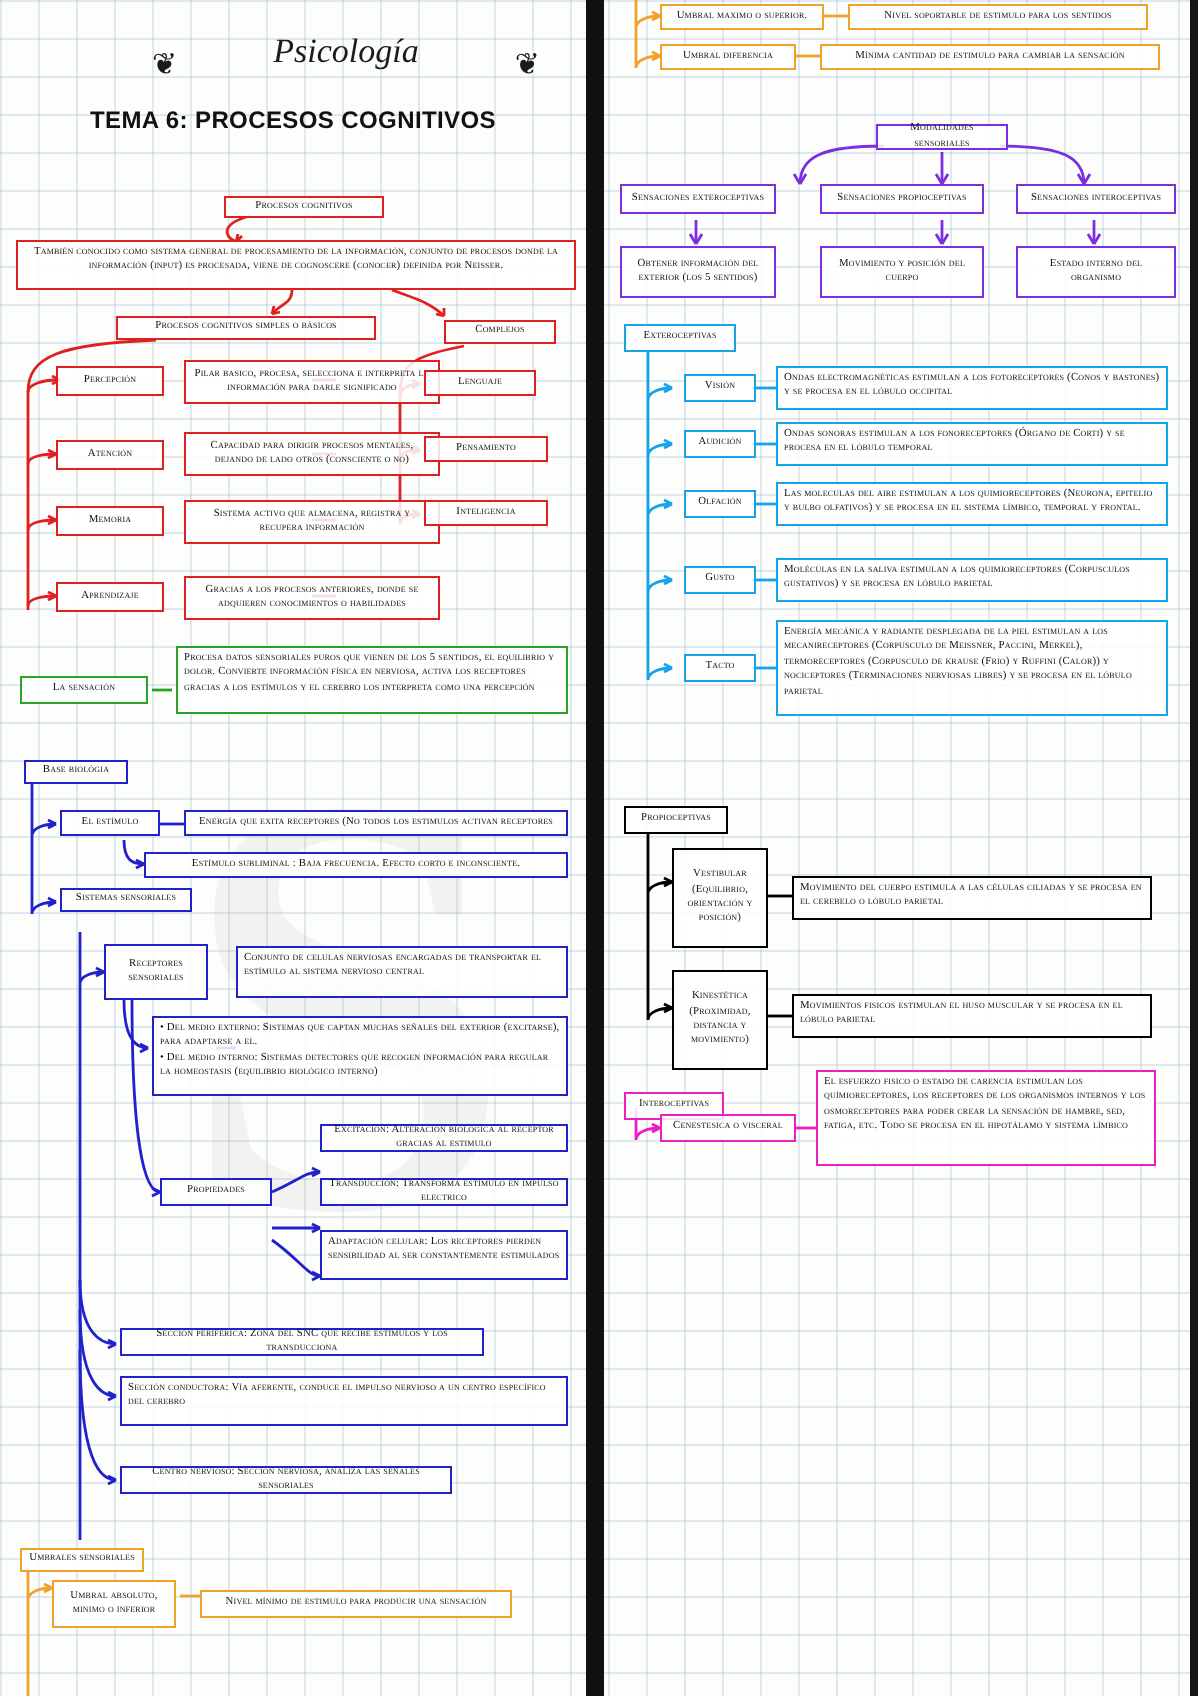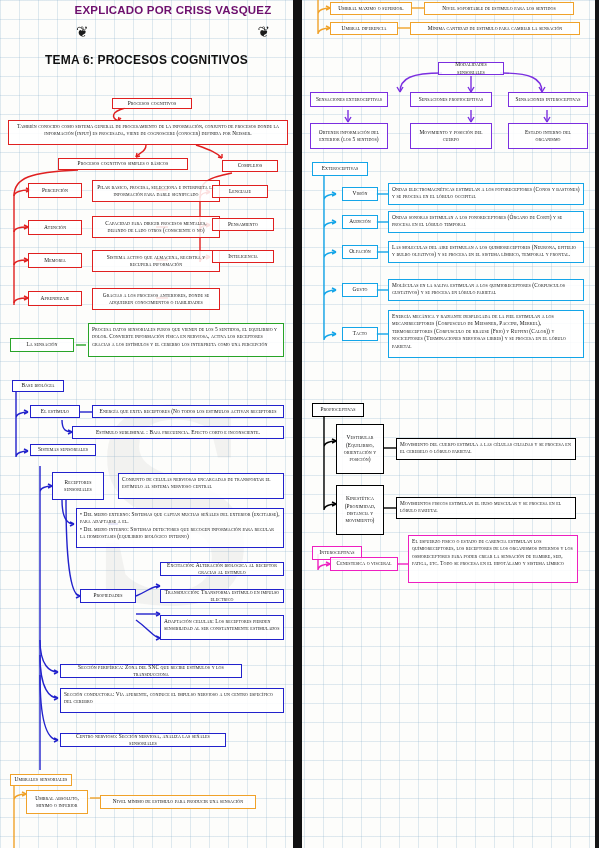--- a/index.html
+++ b/index.html
@@ -85,21 +85,21 @@
 </style>
 </head>
 <body>
 
 <div id="sheet"></div>
 <div id="watermark">S</div>
 
 <div id="brand">
   <div class="swirl sw-l">❦</div>
   <div class="swirl sw-r">❦</div>
-  <div class="sub">EXPLICADO POR CRISS VASQUEZ</div>
+  <div class="script">Psicología</div>
 </div>
 <div id="tema">TEMA 6: PROCESOS COGNITIVOS</div>
 
 <div id="spine"></div>
 <div id="rightedge"></div>
 
 <div class="col colL">
 
   <svg class="lines">
     <g stroke="#e02020">

